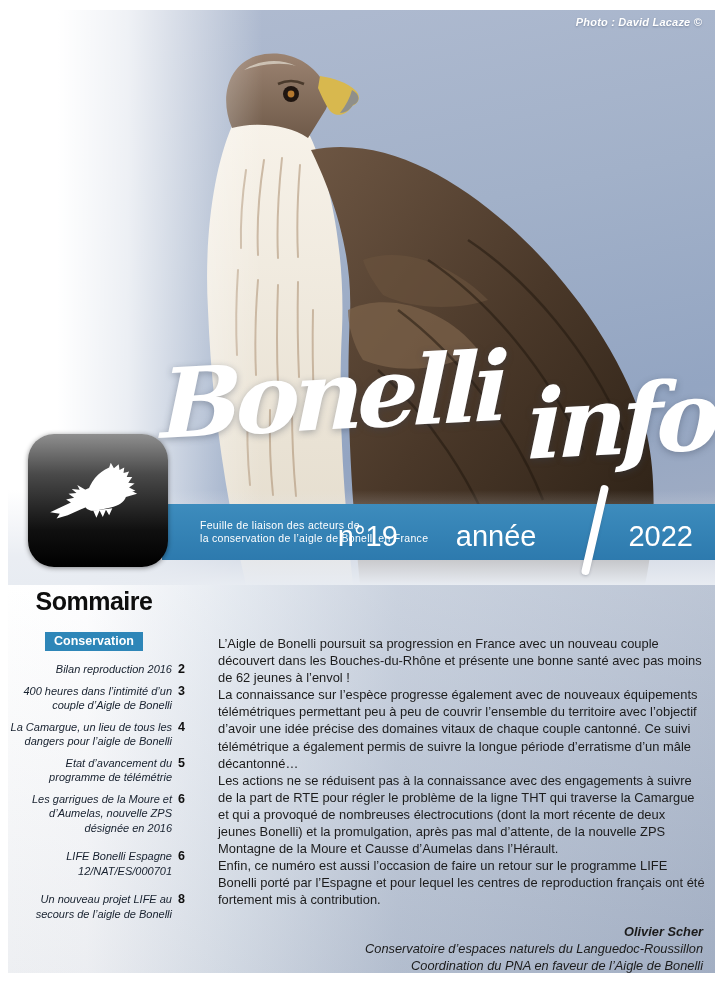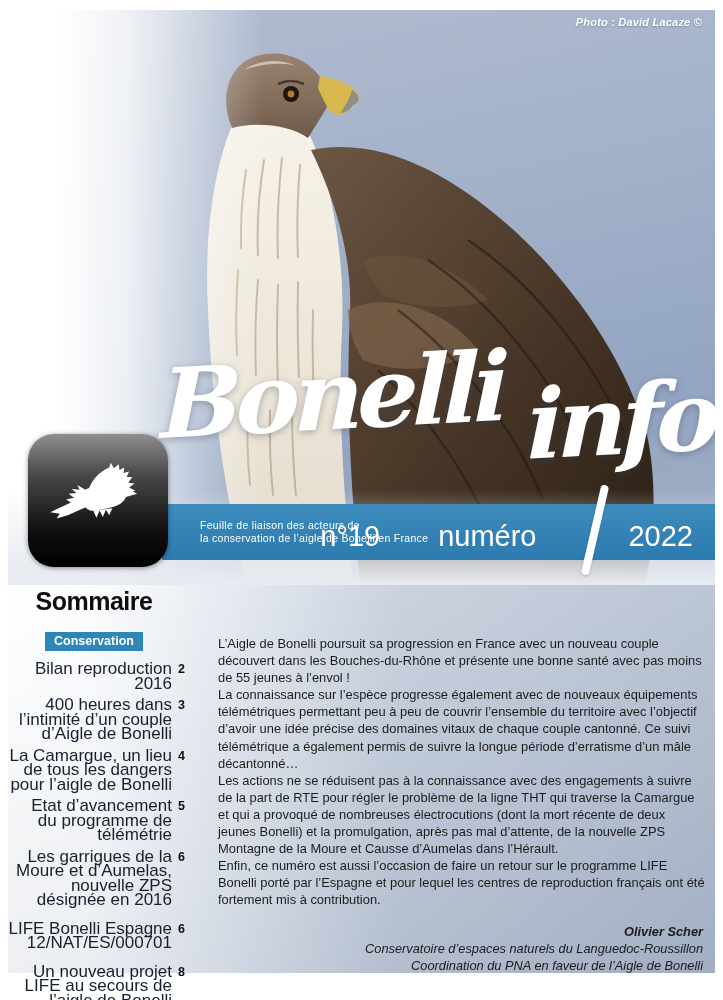--- a/index.html
+++ b/index.html
@@ -81,21 +81,21 @@
   }
   .badge-row{text-align:center;padding-right:24px;margin-top:15px;}
   .badge{
     display:inline-block;background:#2e86b8;color:#fff;
     font-weight:bold;font-size:12.5px;padding:2px 9px 3px;
   }
   .toc-list{margin-top:11px;padding-right:8px;}
   .toc-item{display:flex;align-items:flex-start;margin-bottom:7px;}
   .toc-list div.toc-item:nth-of-type(6),
   .toc-list div.toc-item:nth-of-type(7){margin-top:14px;}
-  .toc-title{flex:1;text-align:right;font-size:17px;line-height:14.5px;color:#16202e;}
+  .toc-title{flex:1;text-align:right;font-size:11px;line-height:14.5px;color:#16202e;font-style:italic;}
   .toc-page{width:18px;margin-left:6px;font-weight:bold;font-size:12.5px;color:#0f0f0f;text-align:left;padding-top:0;}
 
   .editorial-col{
     flex:1;padding:50px 10px 0 14px;
     font-size:12.9px;line-height:17.1px;color:#1c1c1c;
   }
   .editorial-col p{margin:0;}
   .signature{
     margin-top:14px;text-align:right;font-style:italic;
     font-size:12.8px;line-height:17px;color:#1b1b1b;padding-right:2px;
@@ -172,21 +172,21 @@
 
     <div class="masthead-title"><span>Bonelli</span><span class="t2">info</span></div>
 
     <div class="banner">
       <div class="banner-subtitle">
         <div>Feuille de liaison des acteurs de</div>
         <div>la conservation de l’aigle de Bonelli en France</div>
       </div>
       <div class="banner-issue">
         <span class="issue-number">n°19</span>
-        <span class="issue-year-label">numéro</span>
+        <span class="issue-year-label">année</span>
         <span class="issue-year">2022</span>
       </div>
       <span class="year-slash"></span>
     </div>
 
     <div class="logo">
       <svg width="102" height="88" viewBox="0 0 128 96">
         <g fill="#ffffff">
           <path d="M4,62 L30,50 L24,46 L34,44 L27,39 L37,38 L31,33 L41,34 L38,28 L52,36 L48,56 L26,66 L12,70 L16,64 Z"></path>
           <path d="M44,36 C56,28 74,26 84,32 C90,28 96,28 100,32 L113,39 L99,43 C97,49 90,54 80,56 L62,60 C52,62 46,56 44,48 Z"></path>
@@ -239,21 +239,21 @@
           <div class="toc-item">
             <span class="toc-title">Un nouveau projet LIFE au secours de l’aigle de Bonelli</span>
             <span class="toc-page">8</span>
           </div>
         </div>
     </div>
 
     <div class="editorial-col">
       <div>
 
-          <p>L’Aigle de Bonelli poursuit sa progression en France avec un nouveau couple découvert dans les Bouches-du-Rhône et présente une bonne santé avec pas moins de 55 jeunes à l’envol !</p>
+          <p>L’Aigle de Bonelli poursuit sa progression en France avec un nouveau couple découvert dans les Bouches-du-Rhône et présente une bonne santé avec pas moins de 62 jeunes à l’envol !</p>
 
 
           <p>La connaissance sur l’espèce progresse également avec de nouveaux équipements télémétriques permettant peu à peu de couvrir l’ensemble du territoire avec l’objectif d’avoir une idée précise des domaines vitaux de chaque couple cantonné. Ce suivi télémétrique a également permis de suivre la longue période d’erratisme d’un mâle décantonné…</p>
 
           <p>Les actions ne se réduisent pas à la connaissance avec des engagements à suivre de la part de RTE pour régler le problème de la ligne THT qui traverse la Camargue et qui a provoqué de nombreuses électrocutions (dont la mort récente de deux jeunes Bonelli) et la promulgation, après pas mal d’attente, de la nouvelle ZPS Montagne de la Moure et Causse d’Aumelas dans l’Hérault.</p>
 
           <p>Enfin, ce numéro est aussi l’occasion de faire un retour sur le programme LIFE Bonelli porté par l’Espagne et pour lequel les centres de reproduction français ont été fortement mis à contribution.</p>
         </div>
       <div class="signature">
         <div class="name">Olivier Scher</div>

